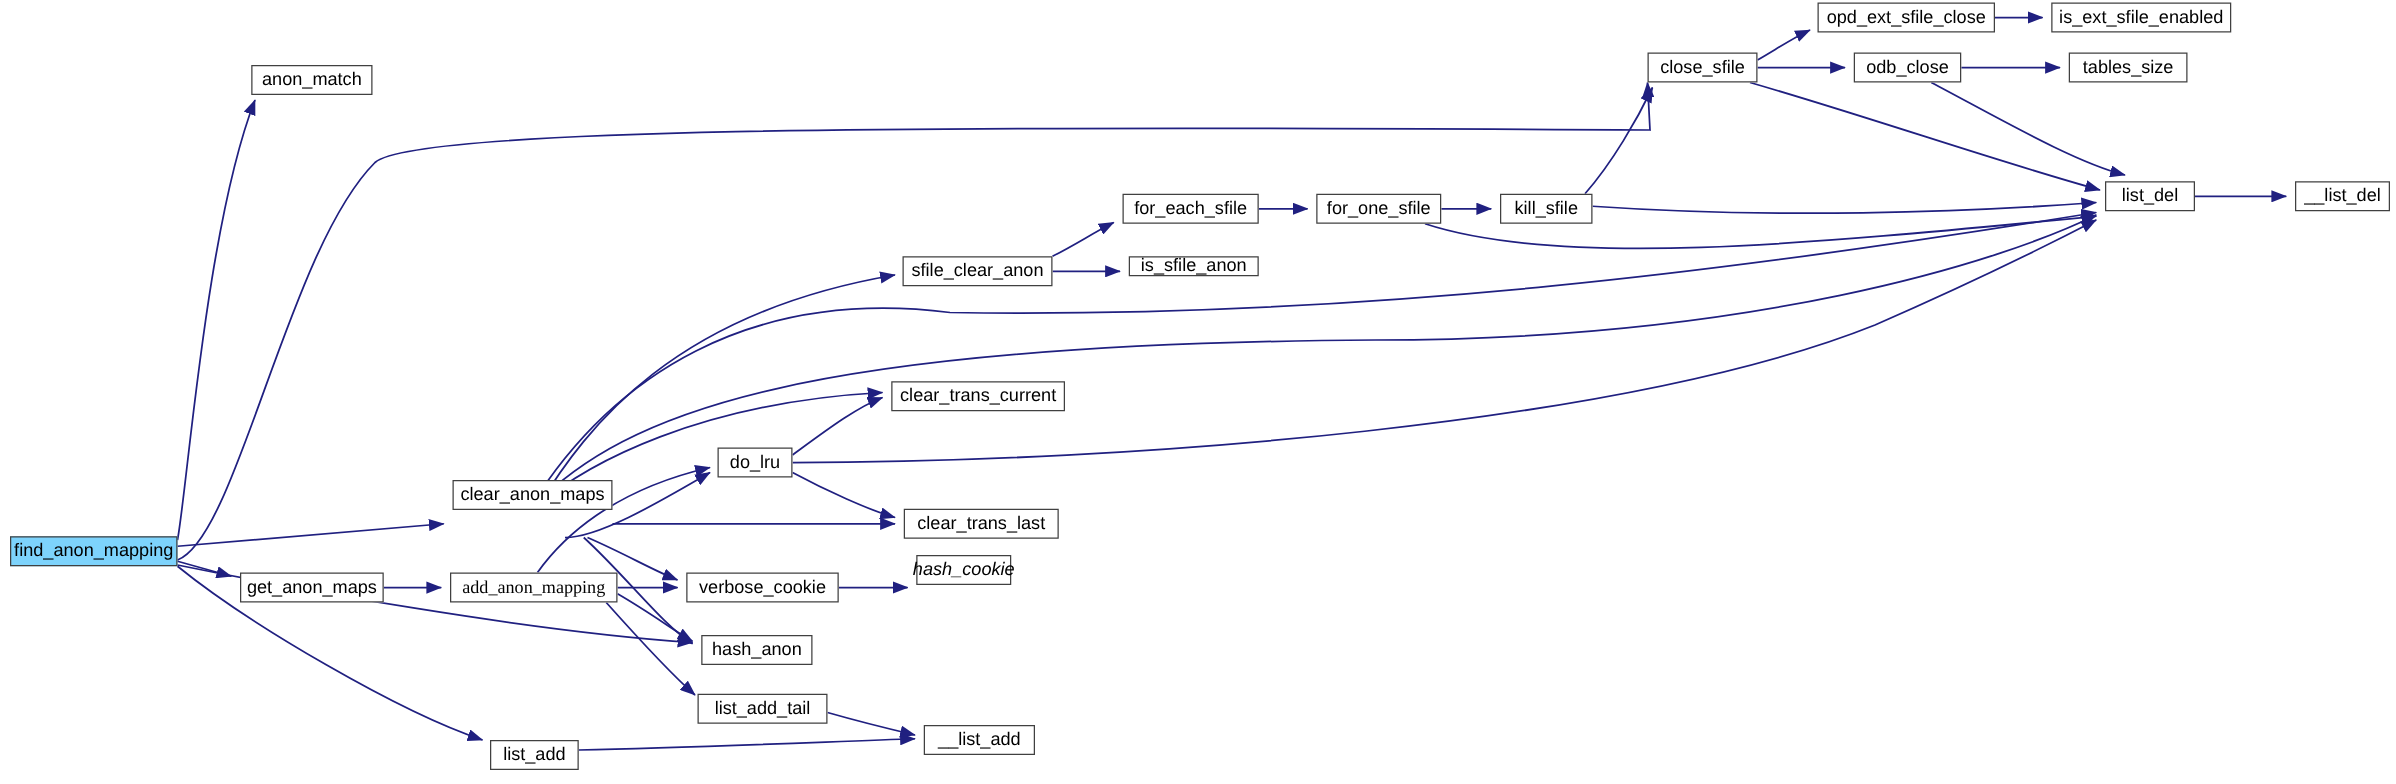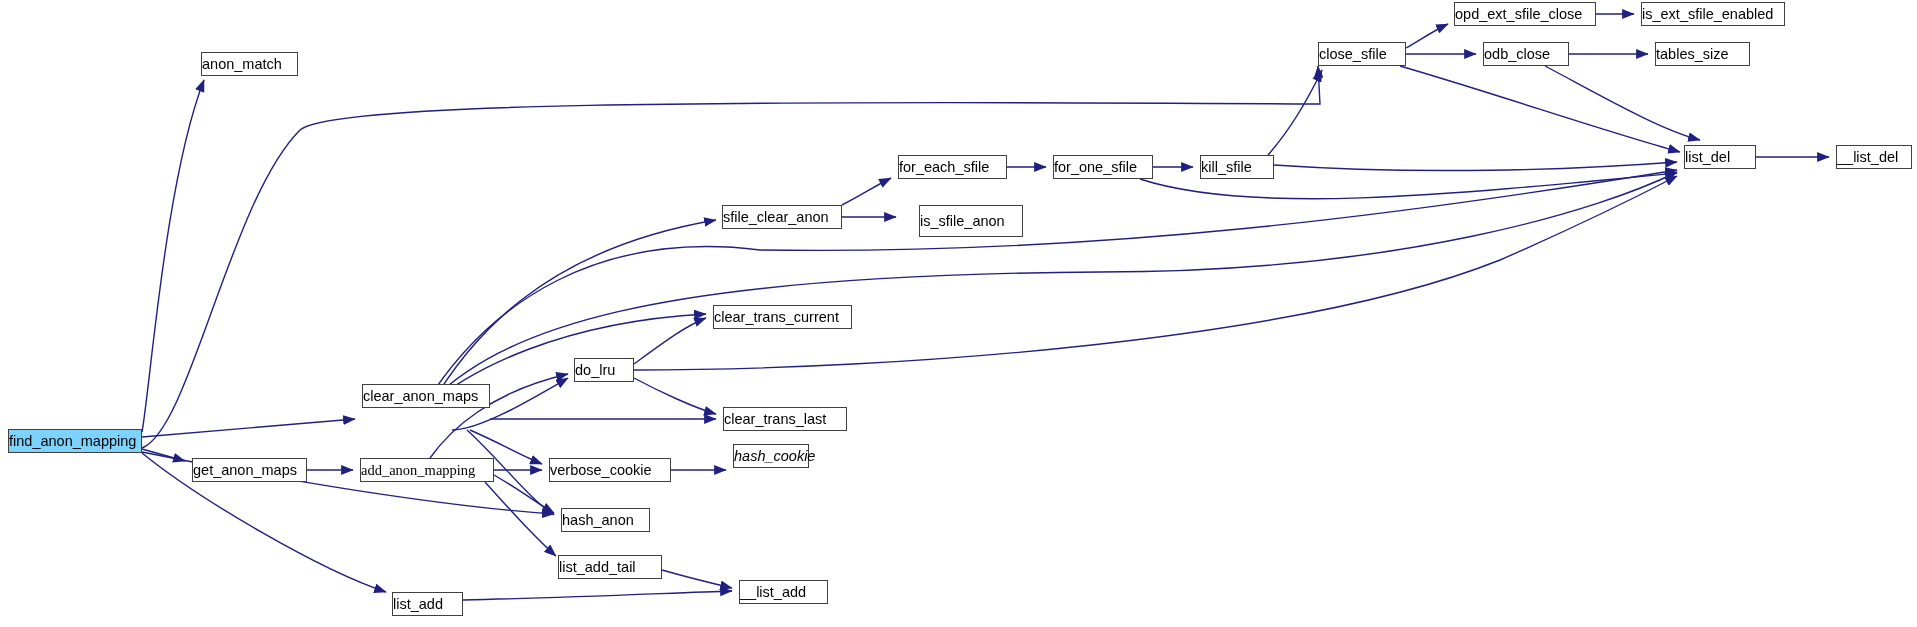--- a/index.html
+++ b/index.html
@@ -25,20 +25,21 @@
     width: 1917px;
     height: 627px;
   }
   .node {
     position: absolute;
     box-sizing: border-box;
     background: #ffffff;
     border: 1px solid #000000;
     display: flex;
     align-items: center;
+    justify-content: center;
     font-family: "Liberation Sans", sans-serif;
     font-size: 14.5px;
     color: #000000;
     line-height: 1;
     white-space: nowrap;
     z-index: 5;
     letter-spacing: 0px;
   }
   .node.root {
     background: #7dd3fc;
@@ -142,21 +143,21 @@
       </div>
       <div class="node bold-border" style="left: 723px; top: 407px; width: 124px; height: 24px;">
         <span class="node-label">clear_trans_last</span>
       </div>
       <div class="node bold-border" style="left: 733px; top: 444px; width: 76px; height: 24px; font-style: italic;">
         <span class="node-label">hash_cookie</span>
       </div>
       <div class="node bold-border" style="left: 739px; top: 580px; width: 89px; height: 24px;">
         <span class="node-label">__list_add</span>
       </div>
-      <div class="node bold-border" style="left: 903px; top: 205px; width: 104px; height: 32px; margin-left: 16px;">
+      <div class="node bold-border" style="left: 903px; top: 205px; width: 104px; height: 16px;">
         <span class="node-label">is_sfile_anon</span>
       </div>
       <div class="node bold-border" style="left: 898px; top: 155px; width: 109px; height: 24px;">
         <span class="node-label">for_each_sfile</span>
       </div>
       <div class="node bold-border" style="left: 1053px; top: 155px; width: 100px; height: 24px;">
         <span class="node-label">for_one_sfile</span>
       </div>
       <div class="node bold-border" style="left: 1200px; top: 155px; width: 74px; height: 24px;">
         <span class="node-label">kill_sfile</span>

